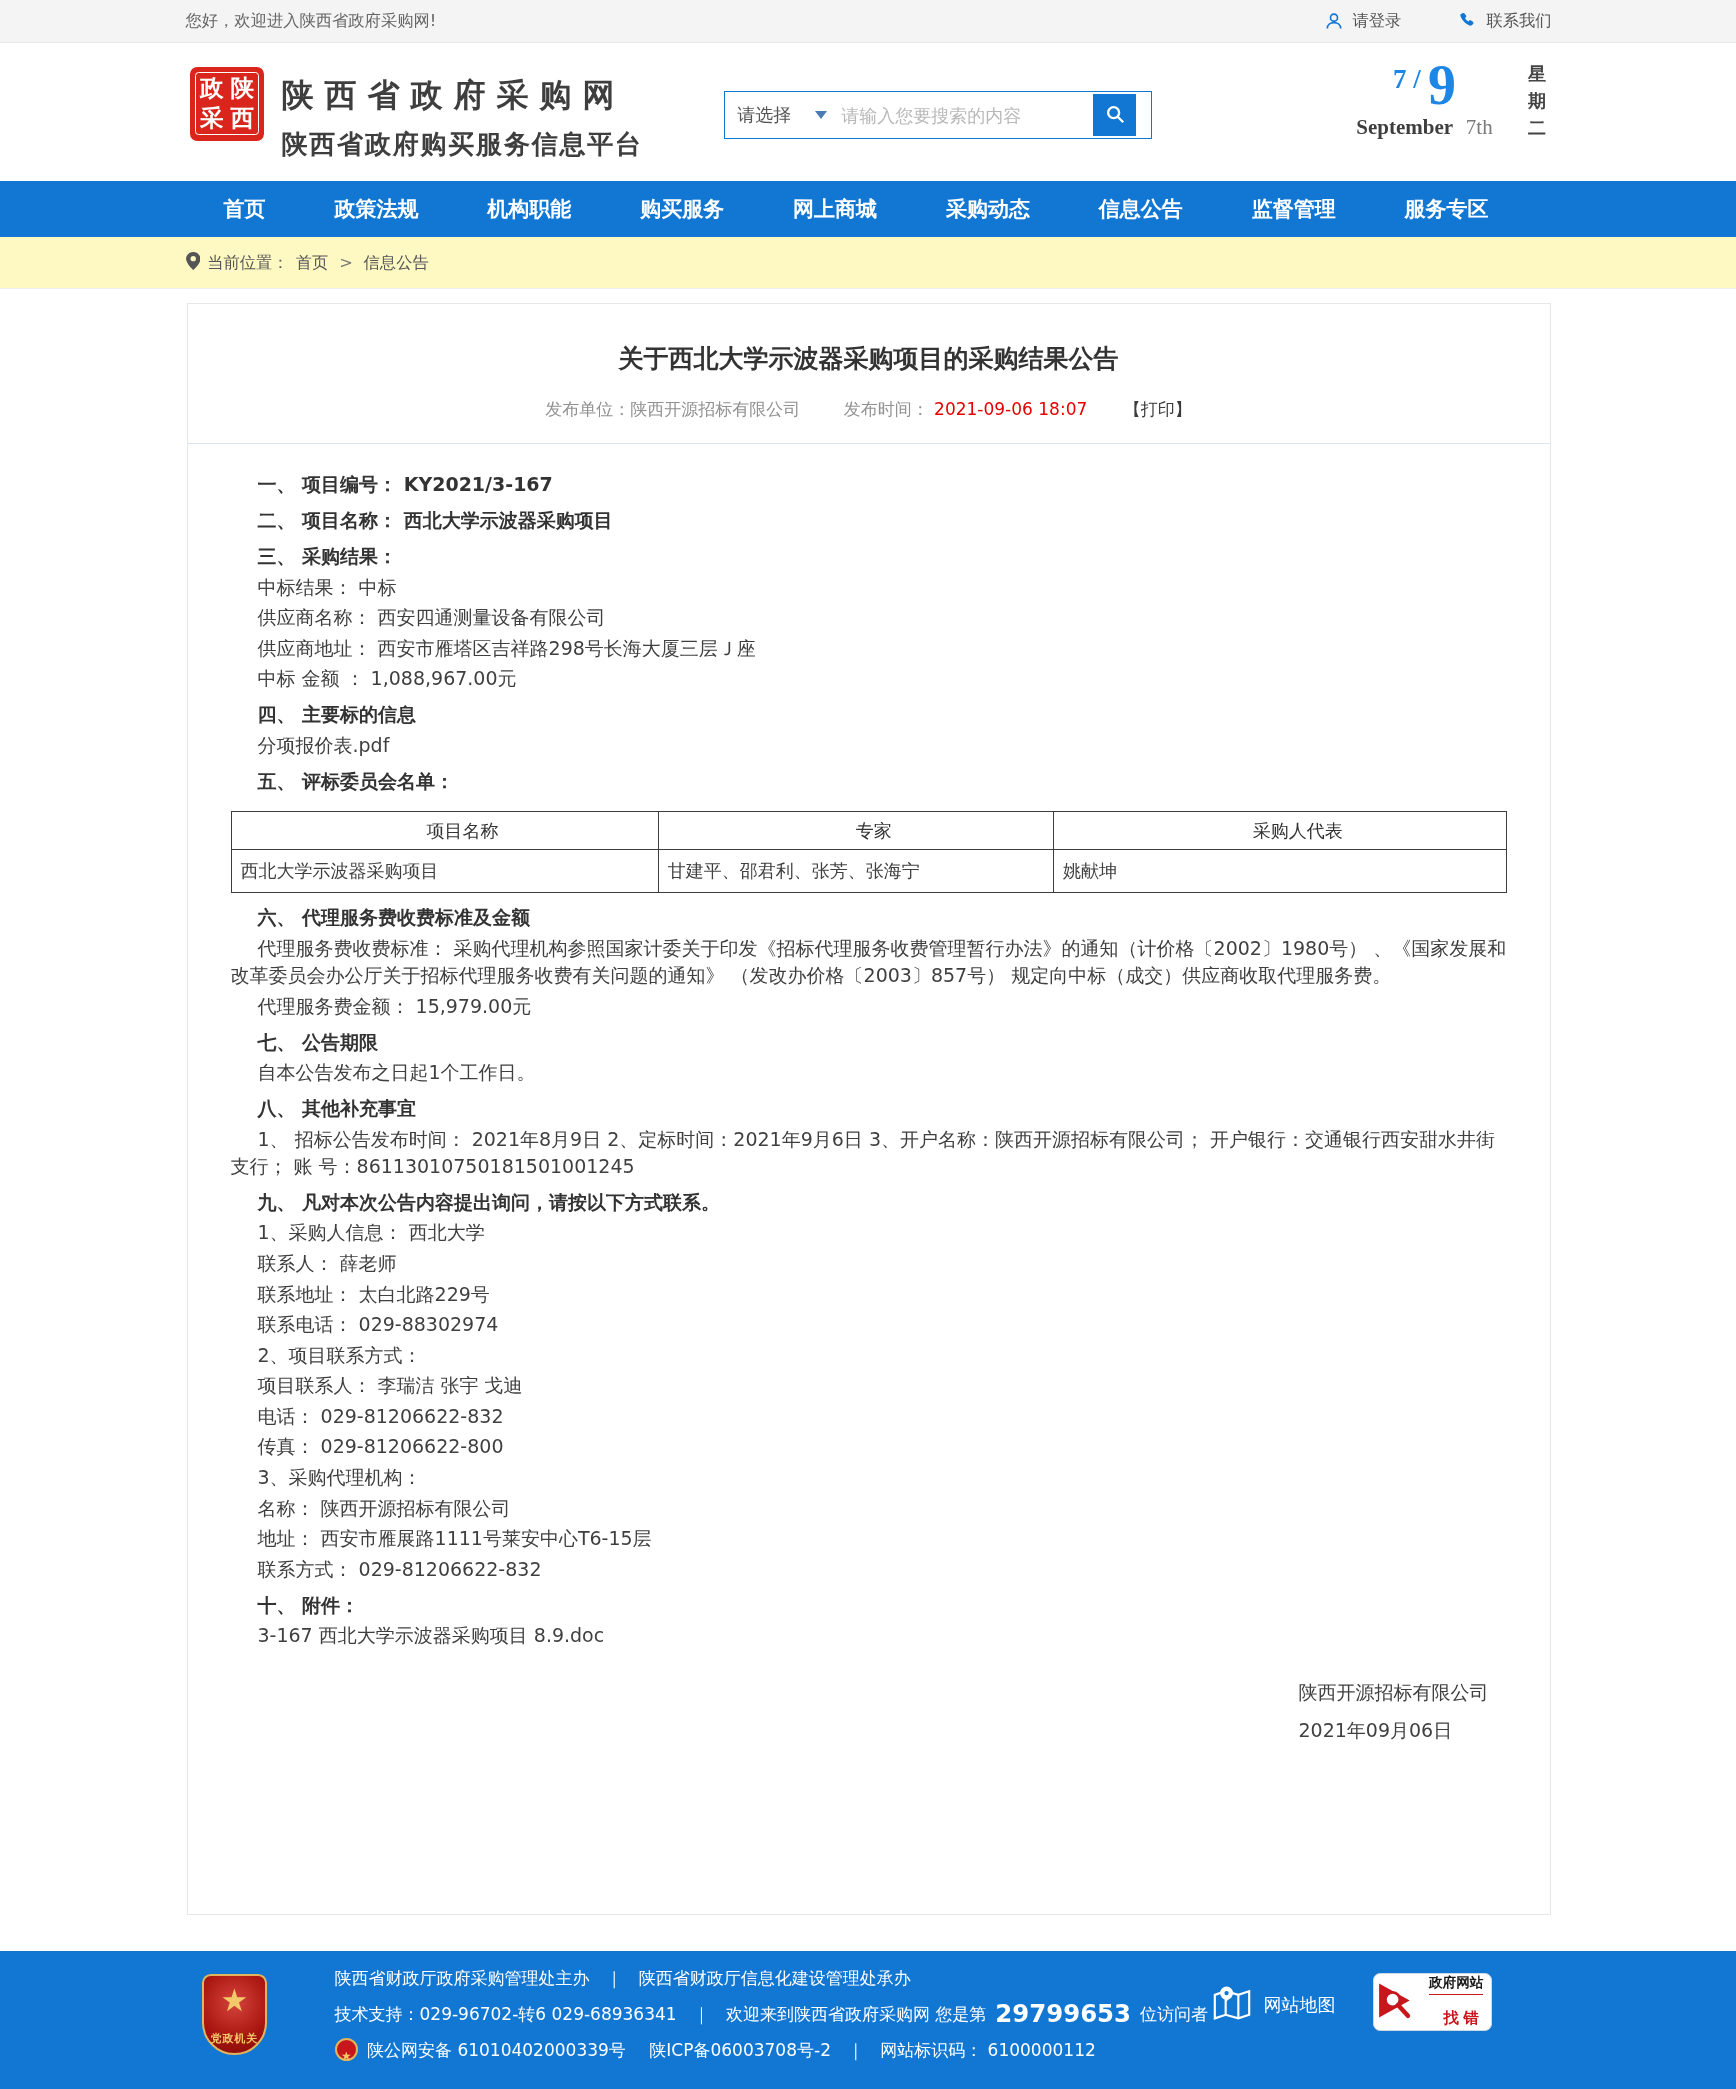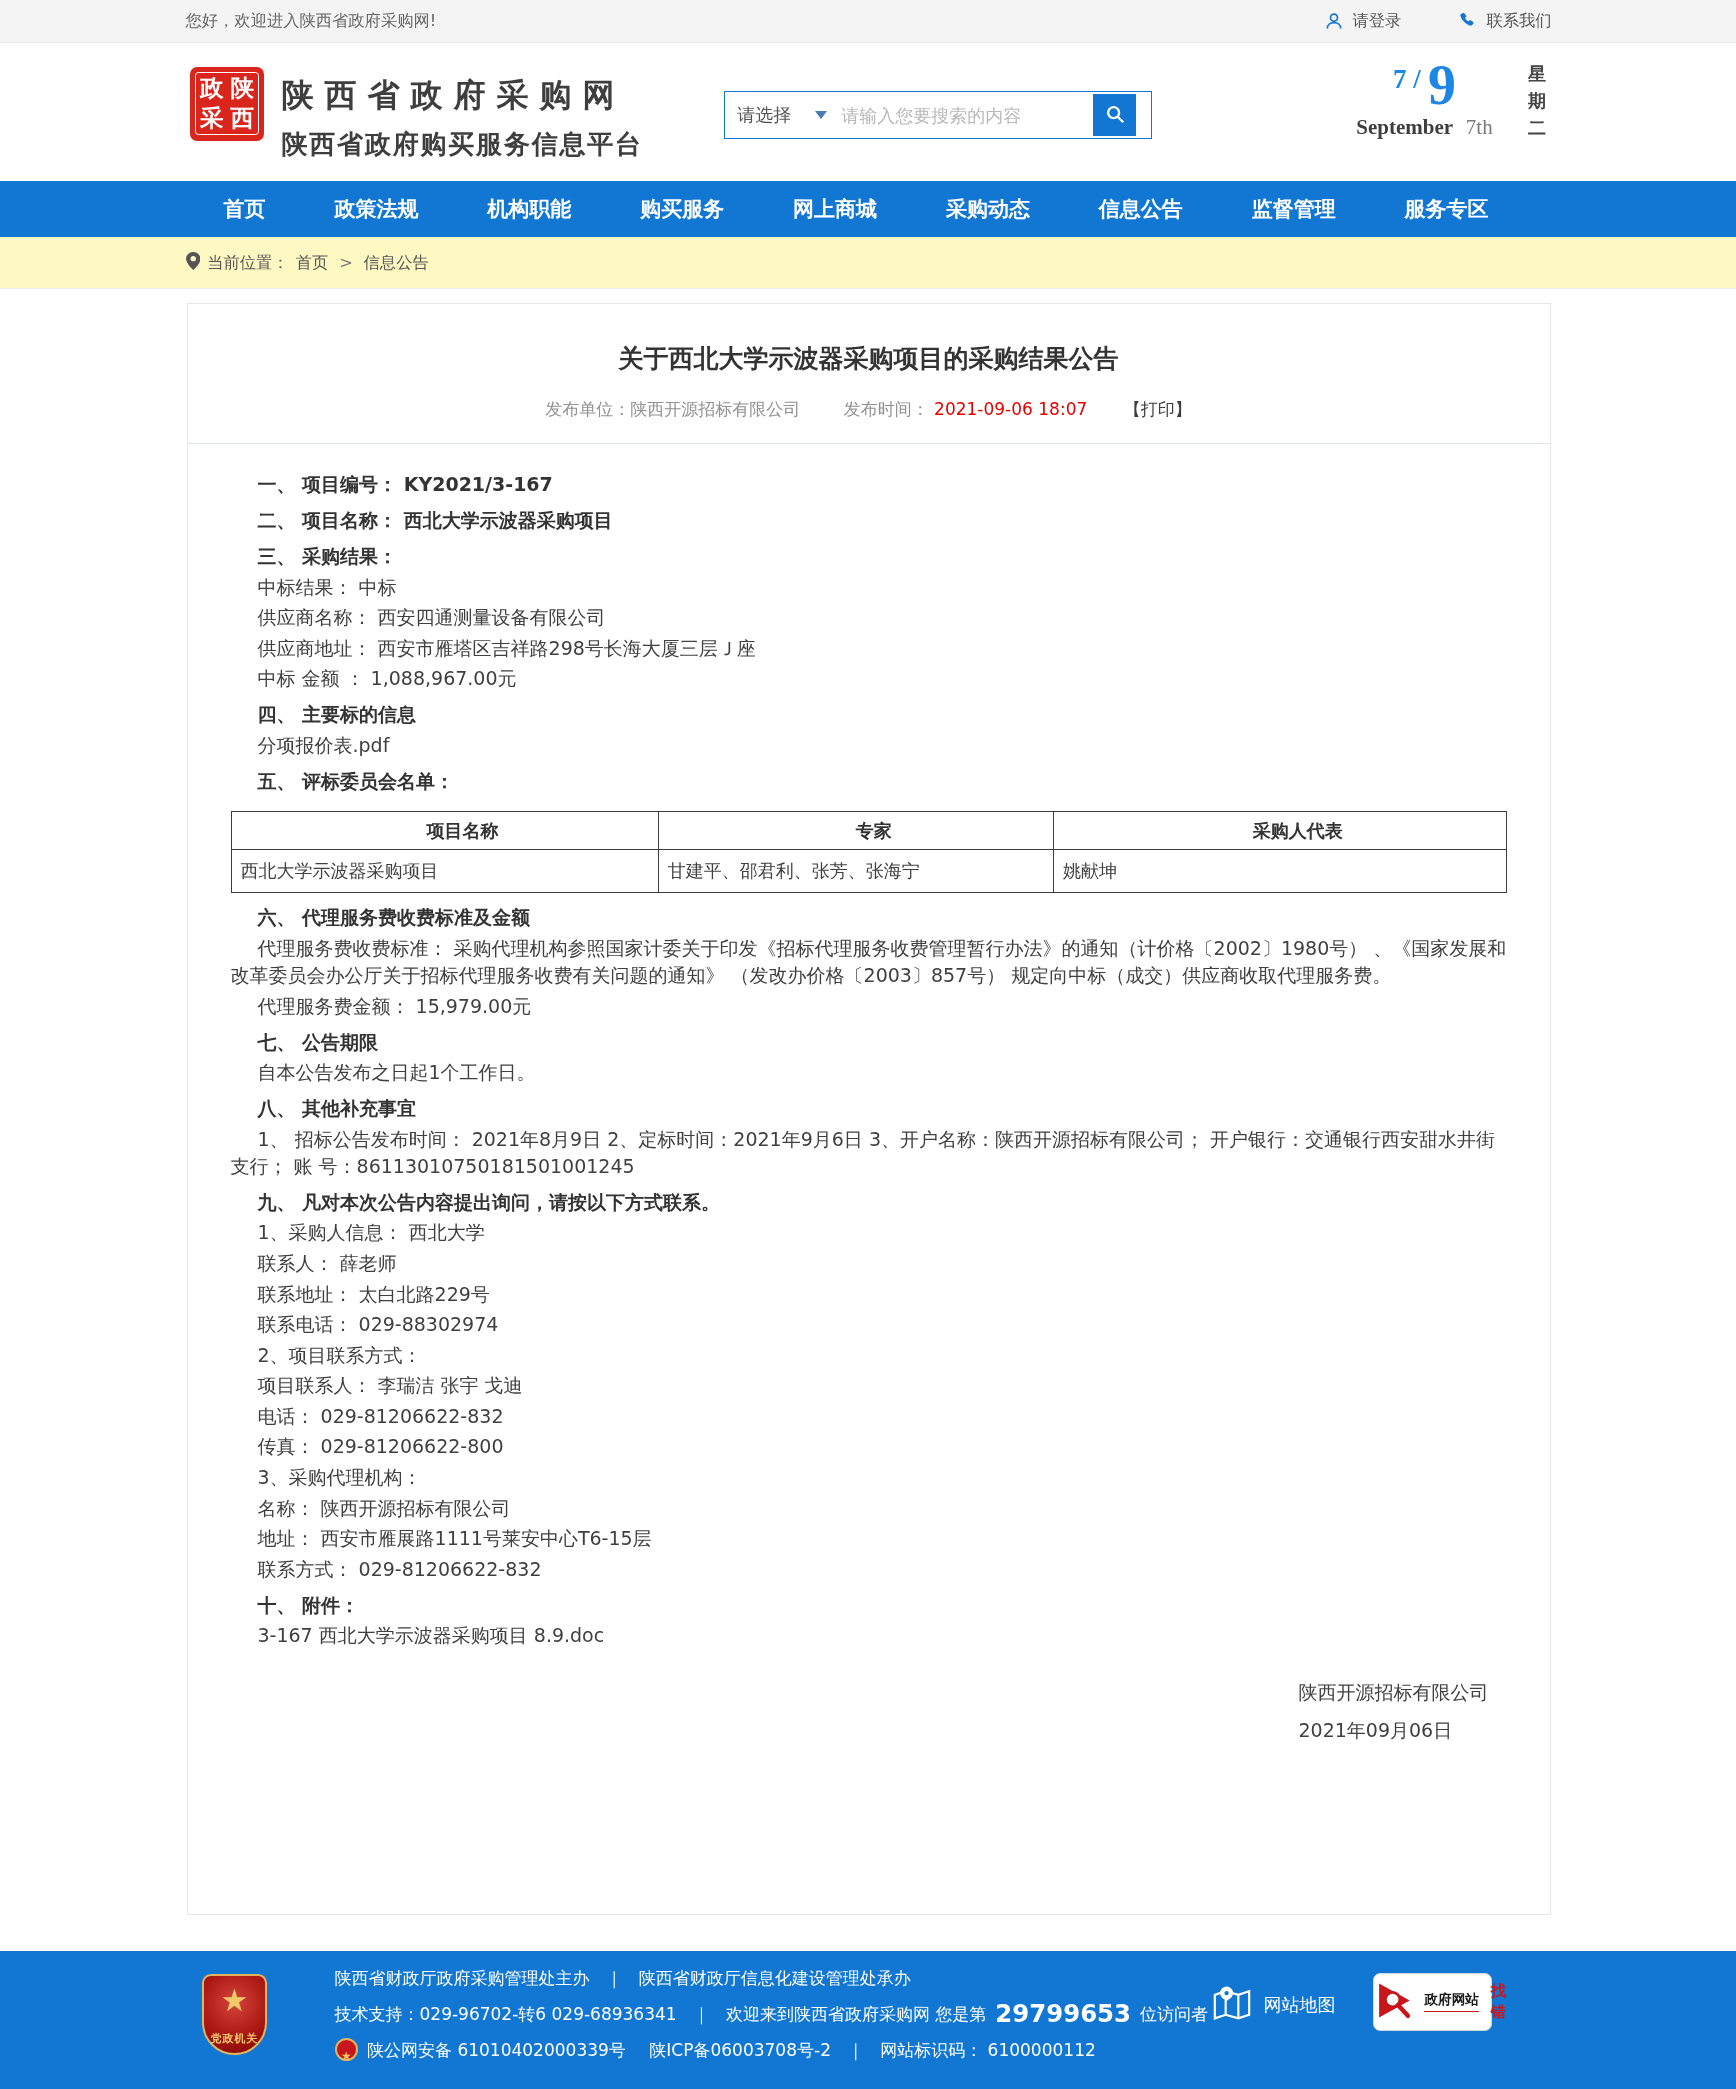--- a/index.html
+++ b/index.html
@@ -77,21 +77,21 @@
   .meta-time { color:#e60000; }
   .meta-print { color:#3c3c3c; margin-left:31px; cursor:pointer; }
 
   .article-body { margin-top:27px; font-size:19px; color:#3f3f3f; }
   .para { line-height:27px; margin-bottom:3.6px; text-indent:27px; }
   .sec { line-height:27px; margin:9px 0 3.6px; text-indent:27px; font-weight:bold; color:#333; font-size:19px; }
   .attach { cursor:pointer; }
 
   .committee-table { width:100%; border-collapse:collapse; margin:16.3px 0 11px; font-size:18px; }
   .committee-table th { border:0.9px solid #3c3c3c; border-top:1.8px solid #3c3c3c; border-bottom:1.8px solid #3c3c3c;
-    height:38px; font-weight:bold; color:#333; text-align:center;padding-left:36px; }
+    height:38px; font-weight:normal; color:#333; text-align:center;padding-left:36px; }
   .committee-table td { border:0.9px solid #3c3c3c; height:43px; padding-left:9px; color:#3f3f3f; text-align:left; }
   .col1 { width:33.5%; } .col2 { width:31%; } .col3 { width:35.5%; }
 
   .signature { margin-top:23.5px; display:flex; justify-content:flex-end; }
   .signature-block { text-align:left; font-size:19px; color:#3f3f3f; line-height:38px; margin-right:18px; }
 
   
   .footer { height:138px; background:#1277d3; margin-top:36px; position:relative; }
   .emblem { position:absolute; left:16.3px; top:23.5px; width:65px; height:81px;
     background:radial-gradient(circle at 50% 35%, #d5453c 0%, #a91510 60%, #7e0c08 100%);
@@ -109,21 +109,21 @@
   .gongan-icon { width:23.5px; height:23.5px; border-radius:50%; background:#c8161d;
     border:2.7px solid #e2b45b; margin-right:9px; flex:none; position:relative; }
   .gongan-icon::after { content:"★"; position:absolute; left:0; right:0; top:-1.8px;
     text-align:center; color:#f3c96a; font-size:11.8px; }
 
   .sitemap { position:absolute; left:1025px; top:33px; display:flex; align-items:center; gap:11px;
     color:#fff; font-size:18px; cursor:pointer; }
   .find-error { position:absolute; left:1187px; top:22px; width:119px; height:58px; background:#fff;
     border:0.9px solid #cfd8e0; border-radius:7.2px; display:flex; align-items:center; padding:5.4px 7.2px 5.4px 3.6px;
     gap:5.4px; cursor:pointer; }
-  .fe-text { display:flex; align-items:center; flex:1;gap:12px; }
+  .fe-text { display:flex; flex-direction:column; align-items:flex-end; flex:1;gap:12px; }
   .fe-top { font-size:13.6px; font-weight:bold; color:#1a1a1a; border-bottom:1.8px solid #c8161d;
     padding-bottom:1.8px; white-space:nowrap; }
   .fe-bottom { font-size:15.4px; font-weight:bold; color:#c8161d; letter-spacing:4.5px; margin-top:1.8px; }
 </style>
 </head>
 <body>
 
 <div class="topbar">
   <div class="inner">
     <div class="greeting">您好，欢迎进入陕西省政府采购网!</div>

